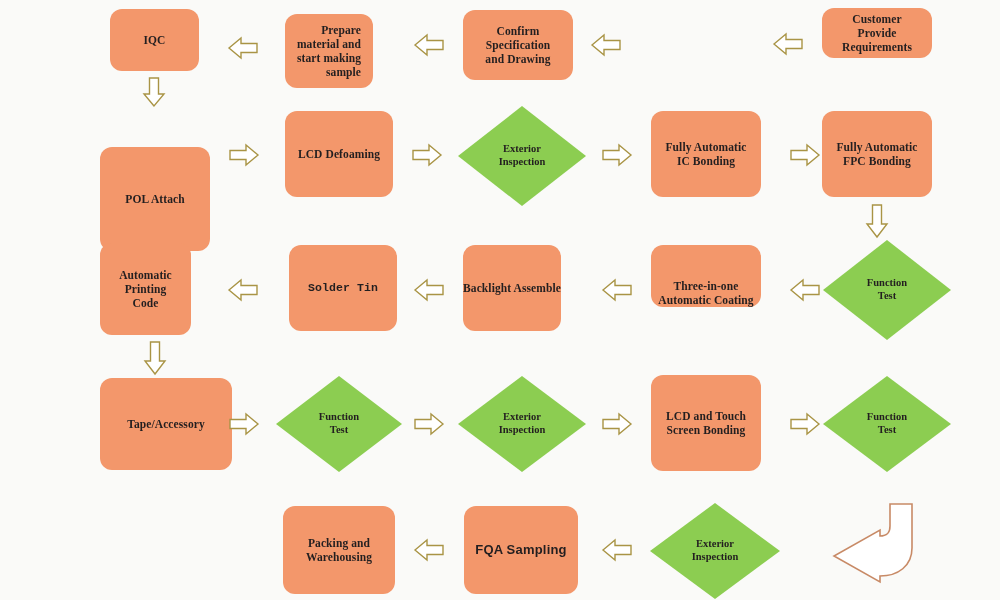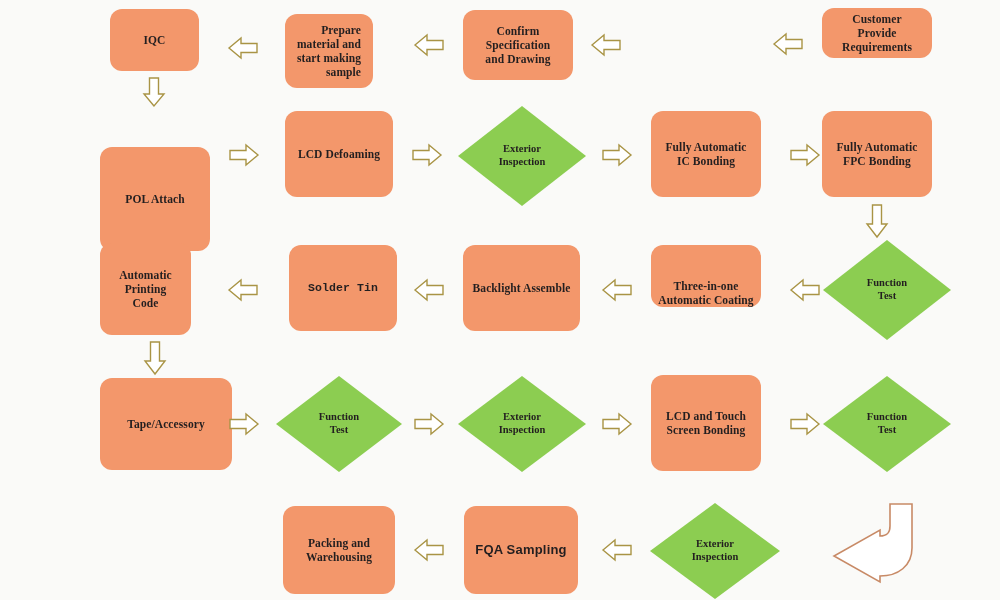--- a/index.html
+++ b/index.html
@@ -211,21 +211,21 @@
     <span>Three-in-one
 Automatic Coating</span>
   </div>
 
   <div class="arrow" style="left:601px; top:278px; width:32px; height:24px;">
     <svg viewBox="0 0 32 24" width="32" height="24">
       <path d="M2 12 L14 2 L14 7.5 L30 7.5 L30 16.5 L14 16.5 L14 22 Z"></path>
     </svg>
   </div>
 
-  <div class="node process" style="left:463px; top:245px; width:117px; height:86px;">
+  <div class="node process" style="left:463px; top:245px; width:98px; height:86px;">
     <span>Backlight Assemble</span>
   </div>
 
   <div class="arrow" style="left:413px; top:278px; width:32px; height:24px;">
     <svg viewBox="0 0 32 24" width="32" height="24">
       <path d="M2 12 L14 2 L14 7.5 L30 7.5 L30 16.5 L14 16.5 L14 22 Z"></path>
     </svg>
   </div>
 
   <div class="node process" style="left:289px; top:245px; width:108px; height:86px;font-family:Liberation Mono, monospace;">

